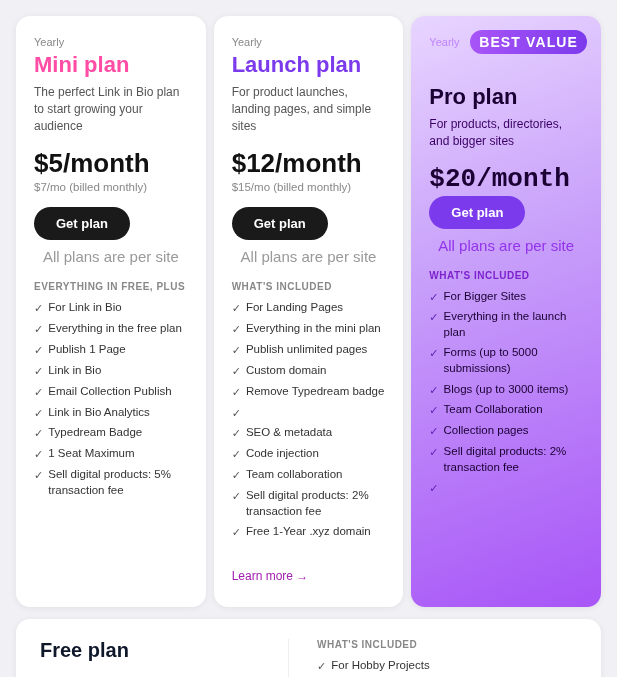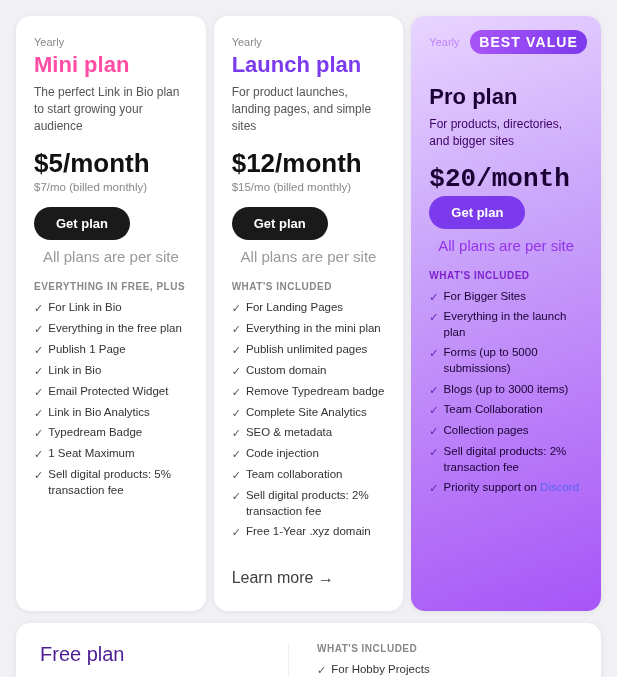--- a/index.html
+++ b/index.html
@@ -153,22 +153,22 @@
       margin-top: 1px;
     }
 
     .plan-card.pro .check {
       color: #5b21b6;
     }
 
     .learn-more {
       display: inline-block;
       margin-top: 24px;
-      font-size: 16px;
-      color: #404040;
+      font-size: 12px;
+      color: #a21caf;
       text-decoration: none;
       font-weight: 500;
     }
 
     .best-value-badge {
       position: absolute;
       top: 14px;
       right: 14px;
       background: linear-gradient(90deg, #a855f7, #7c3aed);
       color: #fff;
@@ -199,22 +199,22 @@
     .free-plan-left {
       flex: 0 0 220px;
     }
 
     .free-plan-right {
       flex: 1;
     }
 
     .free-plan-name {
       font-size: 20px;
-      font-weight: 400;
-      color: #4c1d95;
+      font-weight: 700;
+      color: #0f172a;
       margin-bottom: 20px;
     }
 
     .free-plan-desc {
       font-size: 12px;
       color: #555;
       margin-bottom: 12px;
     }
 
     .divider-line {
@@ -251,21 +251,21 @@
         <li>
           <span class="check">✓</span>
           <span>Publish 1 Page</span>
         </li>
         <li>
           <span class="check">✓</span>
           <span>Link in Bio</span>
         </li>
         <li>
           <span class="check">✓</span>
-          <span>Email Protected Widget</span>
+          <span>Email Collection Publish</span>
         </li>
         <li>
           <span class="check">✓</span>
           <span>Link in Bio Analytics</span>
         </li>
         <li>
           <span class="check">✓</span>
           <span>Typedream Badge</span>
         </li>
         <li>
@@ -305,21 +305,20 @@
         <li>
           <span class="check">✓</span>
           <span>Custom domain</span>
         </li>
         <li>
           <span class="check">✓</span>
           <span>Remove Typedream badge</span>
         </li>
         <li>
           <span class="check">✓</span>
-          <span>Complete Site Analytics</span>
         </li>
         <li>
           <span class="check">✓</span>
           <span>SEO &amp; metadata</span>
         </li>
         <li>
           <span class="check">✓</span>
           <span>Code injection</span>
         </li>
         <li>
@@ -370,21 +369,20 @@
         <li>
           <span class="check">✓</span>
           <span>Collection pages</span>
         </li>
         <li>
           <span class="check">✓</span>
           <span>Sell digital products: 2% transaction fee</span>
         </li>
         <li>
           <span class="check">✓</span>
-          <span>Priority support on <a href="#" class="discord-link">Discord</a></span>
         </li>
       </ul>
     
   </div>
   </div>
 
 <div class="free-plan-card">
   <div class="free-plan-left">
     <div class="free-plan-name">Free plan</div>
     <div class="free-plan-desc">For building your first simple dream site.</div>

